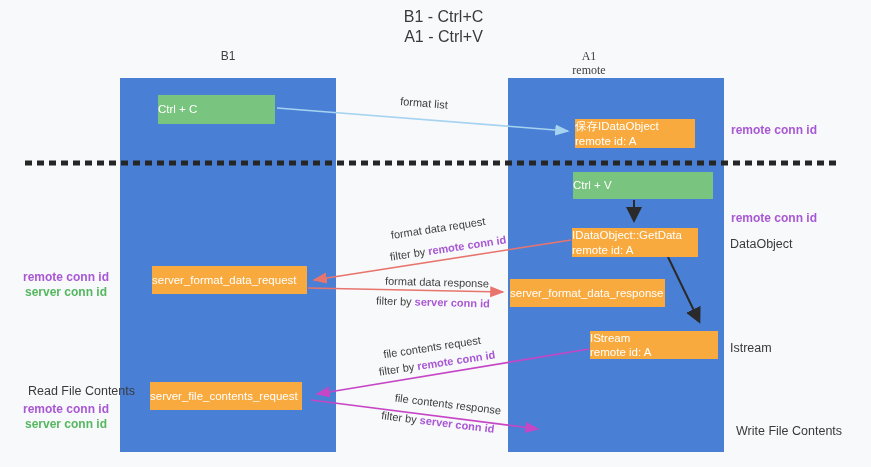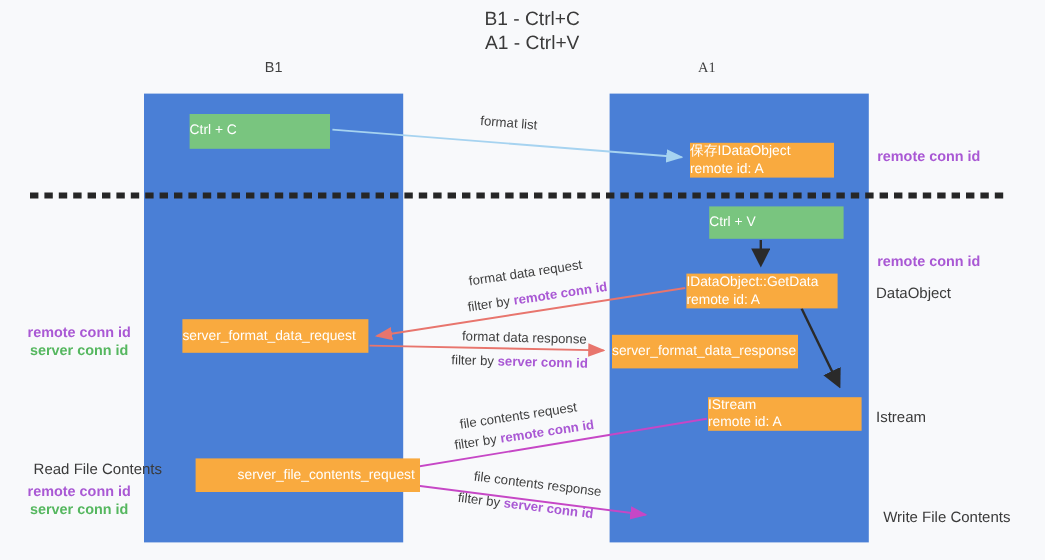--- a/index.html
+++ b/index.html
@@ -59,20 +59,21 @@
   <div class="title">
     <div>B1 - Ctrl+C</div>
     <div>A1 - Ctrl+V</div>
   </div>
 
   <div class="col-header" style="left:120px;">
     <div>B1</div>
   </div>
   <div class="col-header" style="left:481px;font-family:Liberation Serif, serif;">
     <div>A1</div>
+    <div>remote</div>
   </div>
 
   <div class="column" style="left:120px;"></div>
   <div class="column" style="left:508px;"></div>
 
   <svg class="arrow-svg" width="871" height="467" viewBox="0 0 871 467">
     <defs>
       <marker id="m-blue" markerWidth="9" markerHeight="8" refX="8" refY="3.5" orient="auto">
         <path d="M0,0 L9,3.5 L0,7 Z" style="fill:var(--arrow-lightblue,#a6d3f0)"></path>
       </marker>
@@ -98,21 +99,21 @@
 
   <div class="node green" style="left:158px;top:95px;width:117px;height:29px;">
     <div>Ctrl + C</div>
   </div>
 
   <div class="node orange" style="left:575px;top:119px;width:120px;height:29px;">
     <div>保存IDataObject</div>
     <div>remote id: A</div>
   </div>
 
-  <div class="node green" style="left:591px;top:172px;width:112px;height:27px;">
+  <div class="node green" style="left:573px;top:172px;width:140px;height:27px;">
     <div>Ctrl + V</div>
   </div>
 
   <div class="node orange" style="left:572px;top:228px;width:126px;height:29px;">
     <div>IDataObject::GetData</div>
     <div>remote id: A</div>
   </div>
 
   <div class="node orange" style="left:510px;top:279px;width:155px;height:28px;">
     <div>server_format_data_response</div>
@@ -120,21 +121,21 @@
 
   <div class="node orange" style="left:152px;top:266px;width:155px;height:28px;">
     <div>server_format_data_request</div>
   </div>
 
   <div class="node orange" style="left:590px;top:331px;width:128px;height:28px;">
     <div>IStream</div>
     <div>remote id: A</div>
   </div>
 
-  <div class="node orange" style="left:163px;top:382px;width:152px;height:28px;padding-left:35px;">
+  <div class="node orange" style="left:150px;top:382px;width:152px;height:28px;">
     <div>server_file_contents_request</div>
   </div>
 
 
   <div class="arrow-label" style="left:424px;top:103px;transform:translate(-50%,-50%) rotate(4.5deg);">format list</div>
 
   <div class="arrow-label" style="left:438px;top:228px;transform:translate(-50%,-50%) rotate(-8.5deg);">format data request</div>
   <div class="arrow-label" style="left:448px;top:248px;transform:translate(-50%,-50%) rotate(-8.5deg);">
     <span>filter by </span><span class="accent-purple">remote conn id</span>
   </div>

